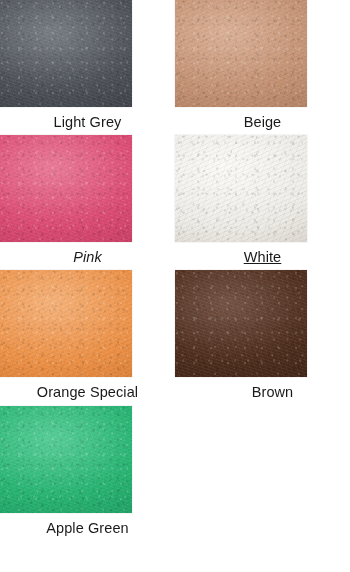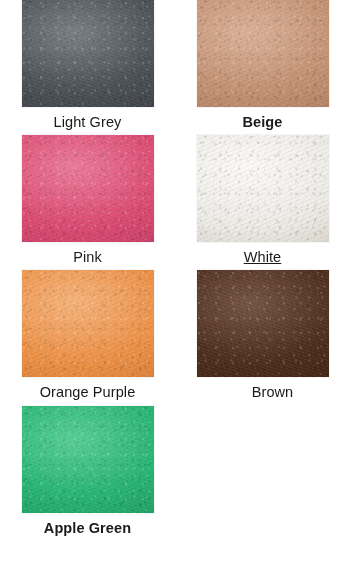--- a/index.html
+++ b/index.html
@@ -23,21 +23,20 @@
     height: 572px;
     display: grid;
     grid-template-columns: 1fr 1fr;
     grid-template-rows: 135px 135px 136px 151px;
     column-gap: 0px;
   }
   .swatch-cell {
     position: relative;
     display: flex;
     flex-direction: column;
-    align-items: center;
   }
   .swatch-chip {
     position: relative;
     width: 132px;
     height: 107px;
     overflow: hidden;
     box-shadow: 0 0 0 0.5px rgba(0,0,0,0.08);
   }
   .swatch-chip .base {
     position: absolute;
@@ -99,60 +98,60 @@
       </div>
       <div class="swatch-label" style="color: rgb(26, 26, 26);">Light Grey</div>
     </div>
     <div class="swatch-cell">
       <div class="swatch-chip">
         <div class="base" style="background: radial-gradient(140% 110% at 38% 30%, rgb(215, 169, 140) 0%, rgb(197, 146, 115) 46%, rgb(176, 127, 96) 100%);"></div>
         <div class="fiber"></div>
         <div class="speck"></div>
         <div class="sheen"></div>
       </div>
-      <div class="swatch-label" style="color: rgb(26, 26, 26); font-weight: bold;">Beige</div>
+      <div class="swatch-label" style="color: rgb(26, 26, 26);">Beige</div>
     </div>
     <div class="swatch-cell">
       <div class="swatch-chip">
         <div class="base" style="background: radial-gradient(140% 110% at 38% 30%, rgb(232, 108, 141) 0%, rgb(221, 75, 115) 46%, rgb(198, 58, 98) 100%);"></div>
         <div class="fiber"></div>
         <div class="speck"></div>
         <div class="sheen"></div>
       </div>
-      <div class="swatch-label" style="color: rgb(26, 26, 26);">Pink</div>
+      <div class="swatch-label" style="color: rgb(26, 26, 26); font-style: italic;">Pink</div>
     </div>
     <div class="swatch-cell">
       <div class="swatch-chip">
         <div class="base" style="background: radial-gradient(140% 110% at 38% 30%, rgb(250, 249, 246) 0%, rgb(239, 237, 232) 46%, rgb(218, 213, 202) 100%);"></div>
         <div class="fiber"></div>
         <div class="speck"></div>
         <div class="sheen"></div>
       </div>
       <div class="swatch-label" style="color: rgb(26, 26, 26); text-decoration: underline;">White</div>
     </div>
     <div class="swatch-cell">
       <div class="swatch-chip">
         <div class="base" style="background: radial-gradient(140% 110% at 38% 30%, rgb(245, 170, 107) 0%, rgb(238, 146, 72) 46%, rgb(220, 125, 50) 100%);"></div>
         <div class="fiber"></div>
         <div class="speck"></div>
         <div class="sheen"></div>
       </div>
-      <div class="swatch-label" style="color: rgb(26, 26, 26);">Orange Purple</div>
+      <div class="swatch-label" style="color: rgb(26, 26, 26);">Orange Special</div>
     </div>
     <div class="swatch-cell">
       <div class="swatch-chip">
         <div class="base" style="background: radial-gradient(140% 110% at 38% 30%, rgb(101, 64, 48) 0%, rgb(78, 45, 28) 46%, rgb(61, 34, 20) 100%);"></div>
         <div class="fiber"></div>
         <div class="speck"></div>
         <div class="sheen"></div>
       </div>
       <div class="swatch-label" style="color: rgb(26, 26, 26); margin-left: 20px;">Brown</div>
     </div>
     <div class="swatch-cell">
       <div class="swatch-chip">
         <div class="base" style="background: radial-gradient(140% 110% at 38% 30%, rgb(69, 201, 139) 0%, rgb(39, 181, 115) 46%, rgb(29, 156, 96) 100%);"></div>
         <div class="fiber"></div>
         <div class="speck"></div>
         <div class="sheen"></div>
       </div>
-      <div class="swatch-label" style="color: rgb(26, 26, 26); font-weight: bold;">Apple Green</div>
+      <div class="swatch-label" style="color: rgb(26, 26, 26);">Apple Green</div>
     </div>
   </div>
 
 </body></html>

